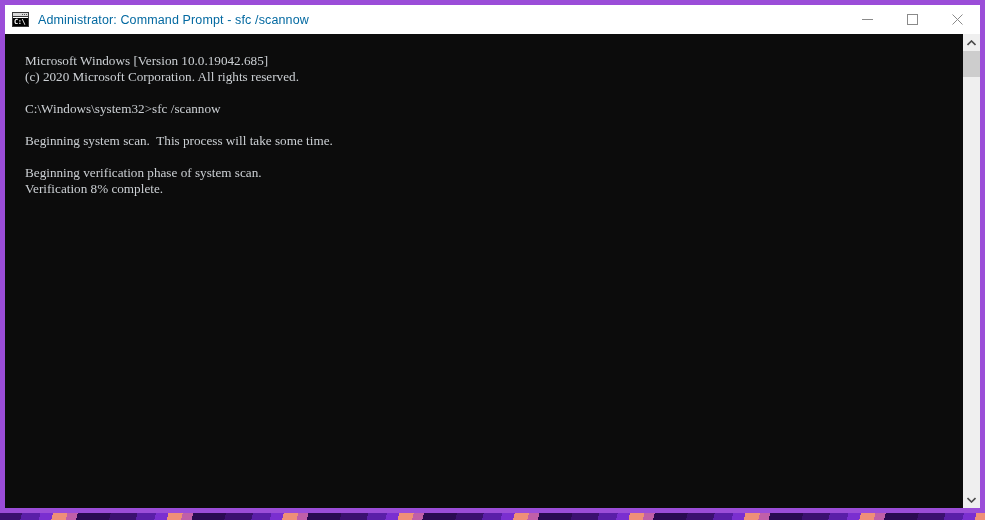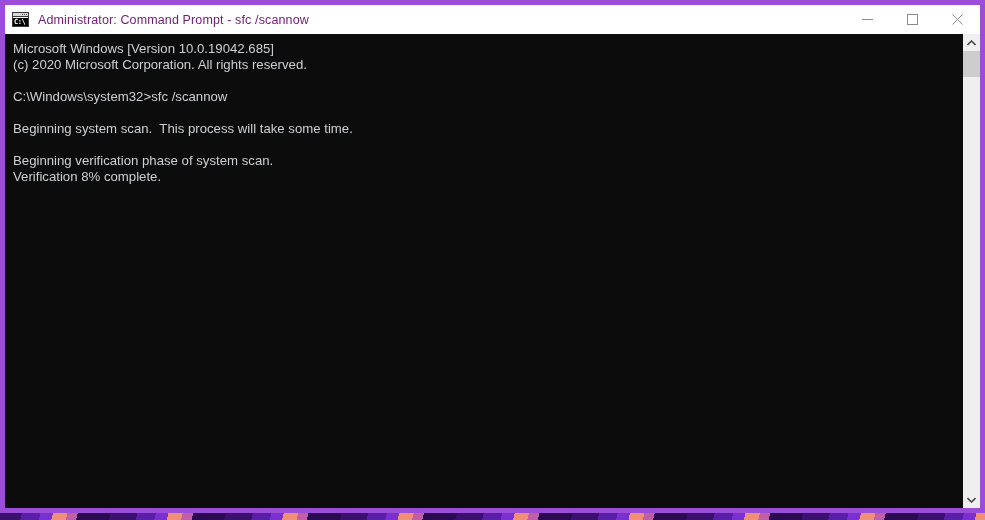--- a/index.html
+++ b/index.html
@@ -110,21 +110,21 @@
     color: #ffffff;
     font-family: "DejaVu Sans Mono", monospace;
     font-size: 7px;
     line-height: 9px;
     letter-spacing: -0.5px;
     padding-left: 1px;
     font-weight: bold;
   }
   #title-text {
     font-size: 12.5px;
-    color: #701a75;
+    color: #0369a1;
     white-space: nowrap;
     letter-spacing: 0.01em;
   }
   #win-controls {
     margin-left: auto;
     display: flex;
     height: 29px;
   }
   .wbtn {
     width: 45px;
@@ -143,23 +143,23 @@
     top: 29px;
     right: 0;
     bottom: 0;
     background: #0c0c0c;
     overflow: hidden;
   }
   #console-text {
     position: absolute;
     left: 4px;
     top: 3px;
-    margin: 4px;
+    margin: 16px;
     color: #ccd0d4;
-    font-family: Liberation Sans, sans-serif;
+    font-family: Liberation Serif, serif;
     font-size: 13.2px;
     line-height: 16px;
     white-space: pre;
     letter-spacing: 0px;
   }
 
   
   #scrollbar {
     position: absolute;
     top: 29px;

